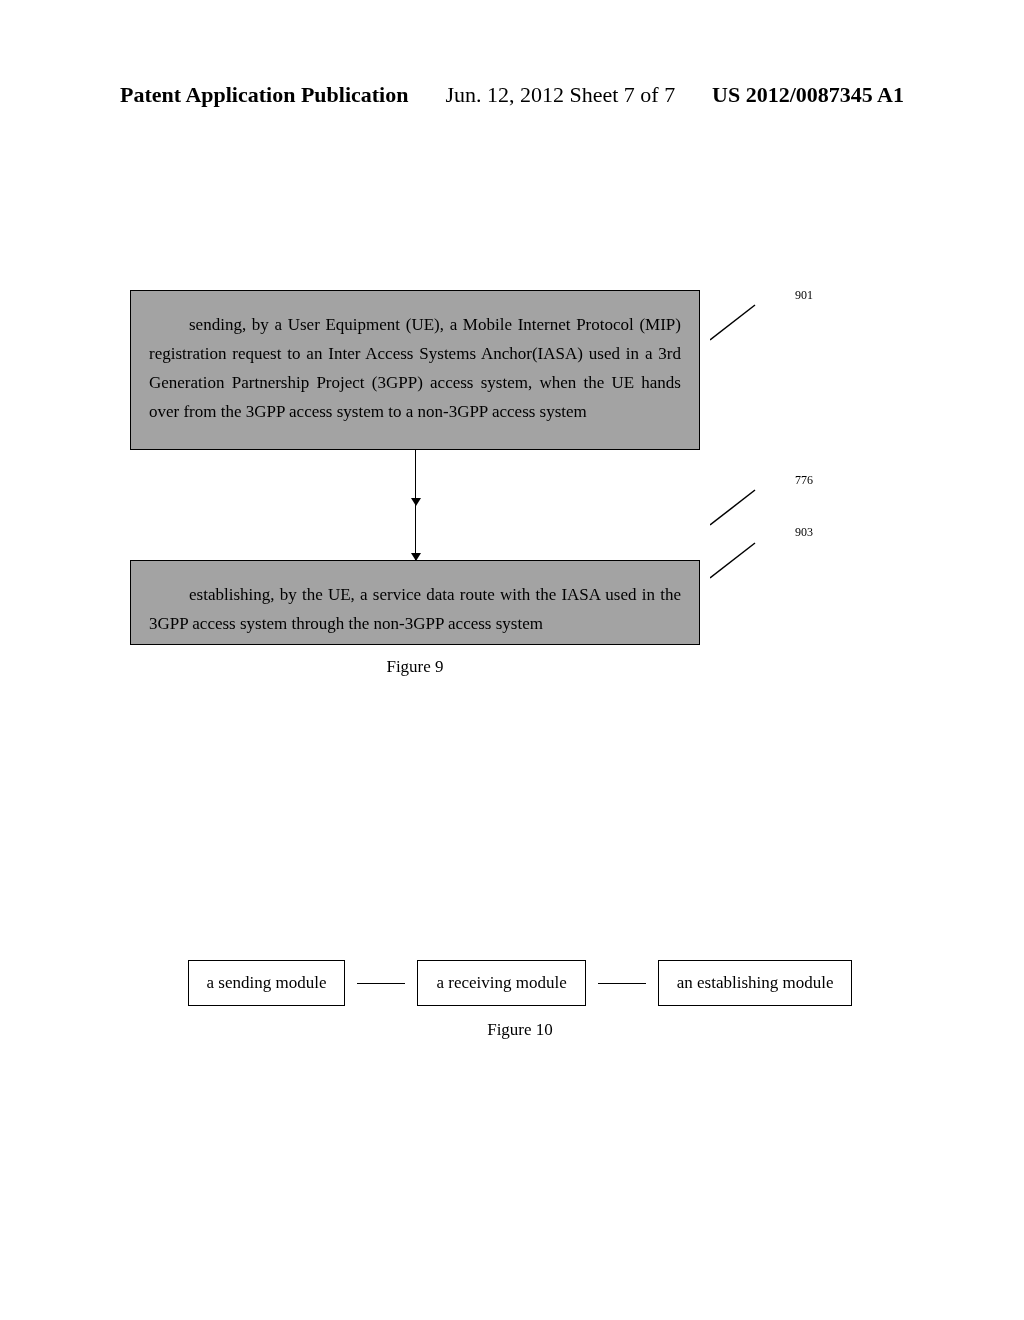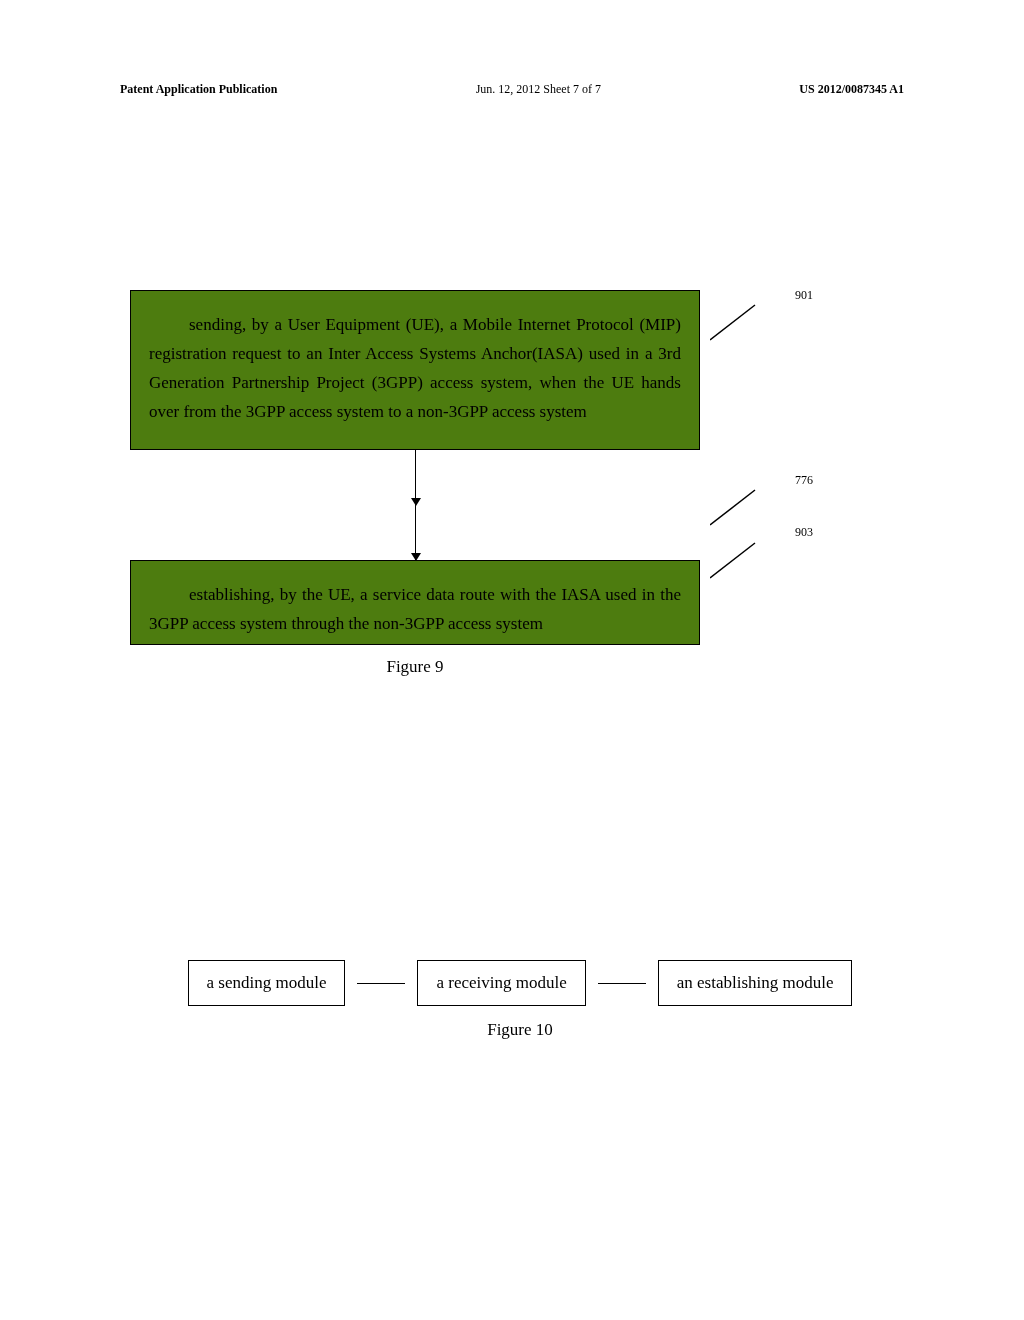--- a/index.html
+++ b/index.html
@@ -10,39 +10,39 @@
       font-family: "Times New Roman", Times, serif;
       position: relative;
     }
     .header {
       position: absolute;
       top: 82px;
       left: 120px;
       right: 120px;
       display: flex;
       justify-content: space-between;
-      font-size: 12px;
+      font-size: 22px;
     }
     .header-left { font-weight: bold; }
     .header-center { }
     .header-right { font-weight: bold; }
     .diagram-area {
       position: absolute;
       top: 290px;
       left: 130px;
       width: 770px;
     }
     .flow-box {
       border: 1px solid #000;
       padding: 20px 18px;
       font-size: 17px;
       line-height: 1.7;
       text-align: justify;
       position: relative;
-      background: #4d7c0f;
+      background: #a3a3a3;
     }
     .box-901 { height: 160px; width: 570px; }
     .box-902 { height: 110px; width: 570px; }
     .box-903 { height: 85px; width: 570px; }
     .first-line-indent {
       text-indent: 40px;
     }
     .ref-label {
       position: absolute;
       font-size: 12px;

